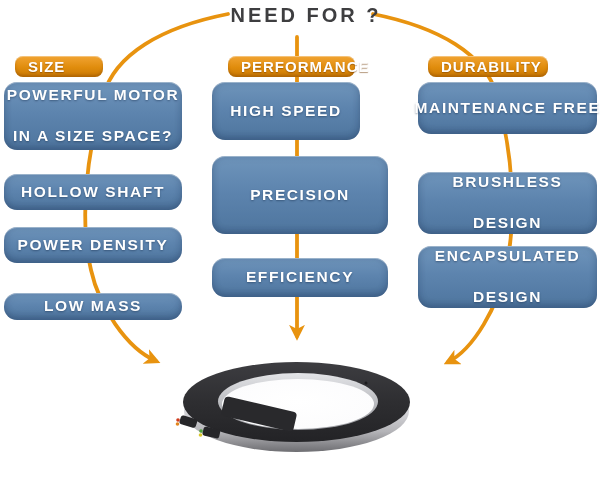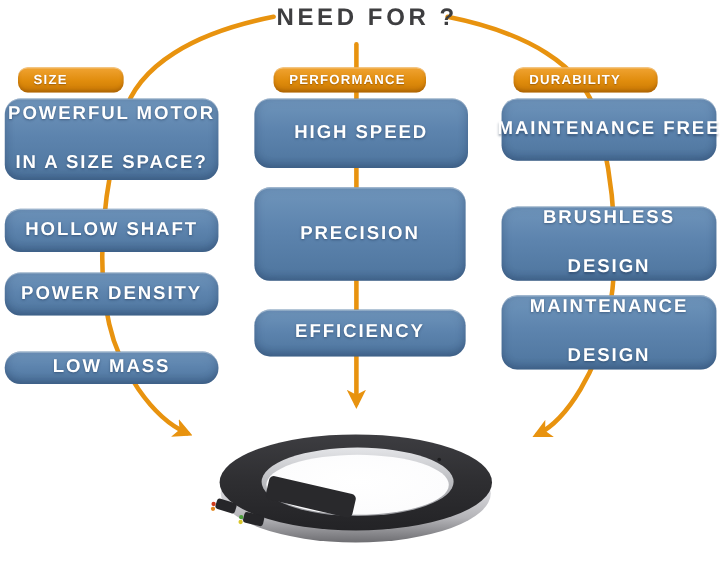--- a/index.html
+++ b/index.html
@@ -10,21 +10,21 @@
   .lines-layer{position:absolute;left:0;top:0;z-index:0;}
   .title{
     position:absolute;left:0;right:0;top:4px;text-align:center;z-index:1;
     font-size:20px;font-weight:bold;letter-spacing:3px;color:#3E3E40;padding-left:12px;
   }
   .pill{
     position:absolute;z-index:1;height:21px;display:flex;align-items:center;
     padding-left:13px;box-sizing:border-box;border-radius:8px;
     background:linear-gradient(180deg,#F1A433 0%,#E08C0C 55%,#C97905 100%);
     box-shadow:inset 0 1px 0 rgba(255,255,255,.35), inset 0 -2px 3px rgba(120,60,0,.35);
-    color:#ffffff;font-size:11px;font-weight:bold;letter-spacing:1px;
+    color:#ffffff;font-size:15px;font-weight:bold;letter-spacing:1px;
     text-shadow:0 1px 1px rgba(110,55,0,.5);white-space:nowrap;
   }
   .box{
     position:absolute;z-index:1;box-sizing:border-box;border-radius:13px;
     background:linear-gradient(180deg,#6F95BB 0%,#5D84AE 45%,#4E759E 100%);
     box-shadow:inset 0 1px 0 rgba(255,255,255,.35), inset 0 -3px 6px rgba(20,40,70,.25), inset 0 0 10px rgba(25,45,80,.12);
     display:flex;flex-direction:column;align-items:center;justify-content:center;
     color:#ffffff;font-size:15.5px;font-weight:bold;letter-spacing:1.6px;
     text-align:center;line-height:1.35;
     text-shadow:0 1px 2px rgba(15,35,65,.45);
@@ -105,35 +105,35 @@
   <div class="box" style="left:4px;top:174px;width:178px;height:36px;">
     <span>HOLLOW SHAFT</span>
   </div>
   <div class="box" style="left:4px;top:227px;width:178px;height:36px;">
     <span>POWER DENSITY</span>
   </div>
   <div class="box" style="left:4px;top:293px;width:178px;height:27px;align-items:center;">
     <span>LOW MASS</span>
   </div>
 
-  <div class="box" style="left:212px;top:82px;width:178px;height:58px;">
+  <div class="box" style="left:212px;top:82px;width:148px;height:58px;">
     <span>HIGH SPEED</span>
   </div>
   <div class="box" style="left:212px;top:156px;width:176px;height:78px;">
     <span>PRECISION</span>
   </div>
   <div class="box" style="left:212px;top:258px;width:176px;height:39px;">
     <span>EFFICIENCY</span>
   </div>
 
   <div class="box" style="left:418px;top:82px;width:179px;height:52px;">
     <span>MAINTENANCE FREE</span>
   </div>
   <div class="box" style="left:418px;top:172px;width:179px;height:62px;">
     <span>BRUSHLESS</span>
     <span>DESIGN</span>
   </div>
   <div class="box" style="left:418px;top:246px;width:179px;height:62px;">
-    <span>MAINTENANCE</span>
+    <span>ENCAPSULATED</span>
     <span>DESIGN</span>
   </div>
 
 </div>
 
 </body></html>

